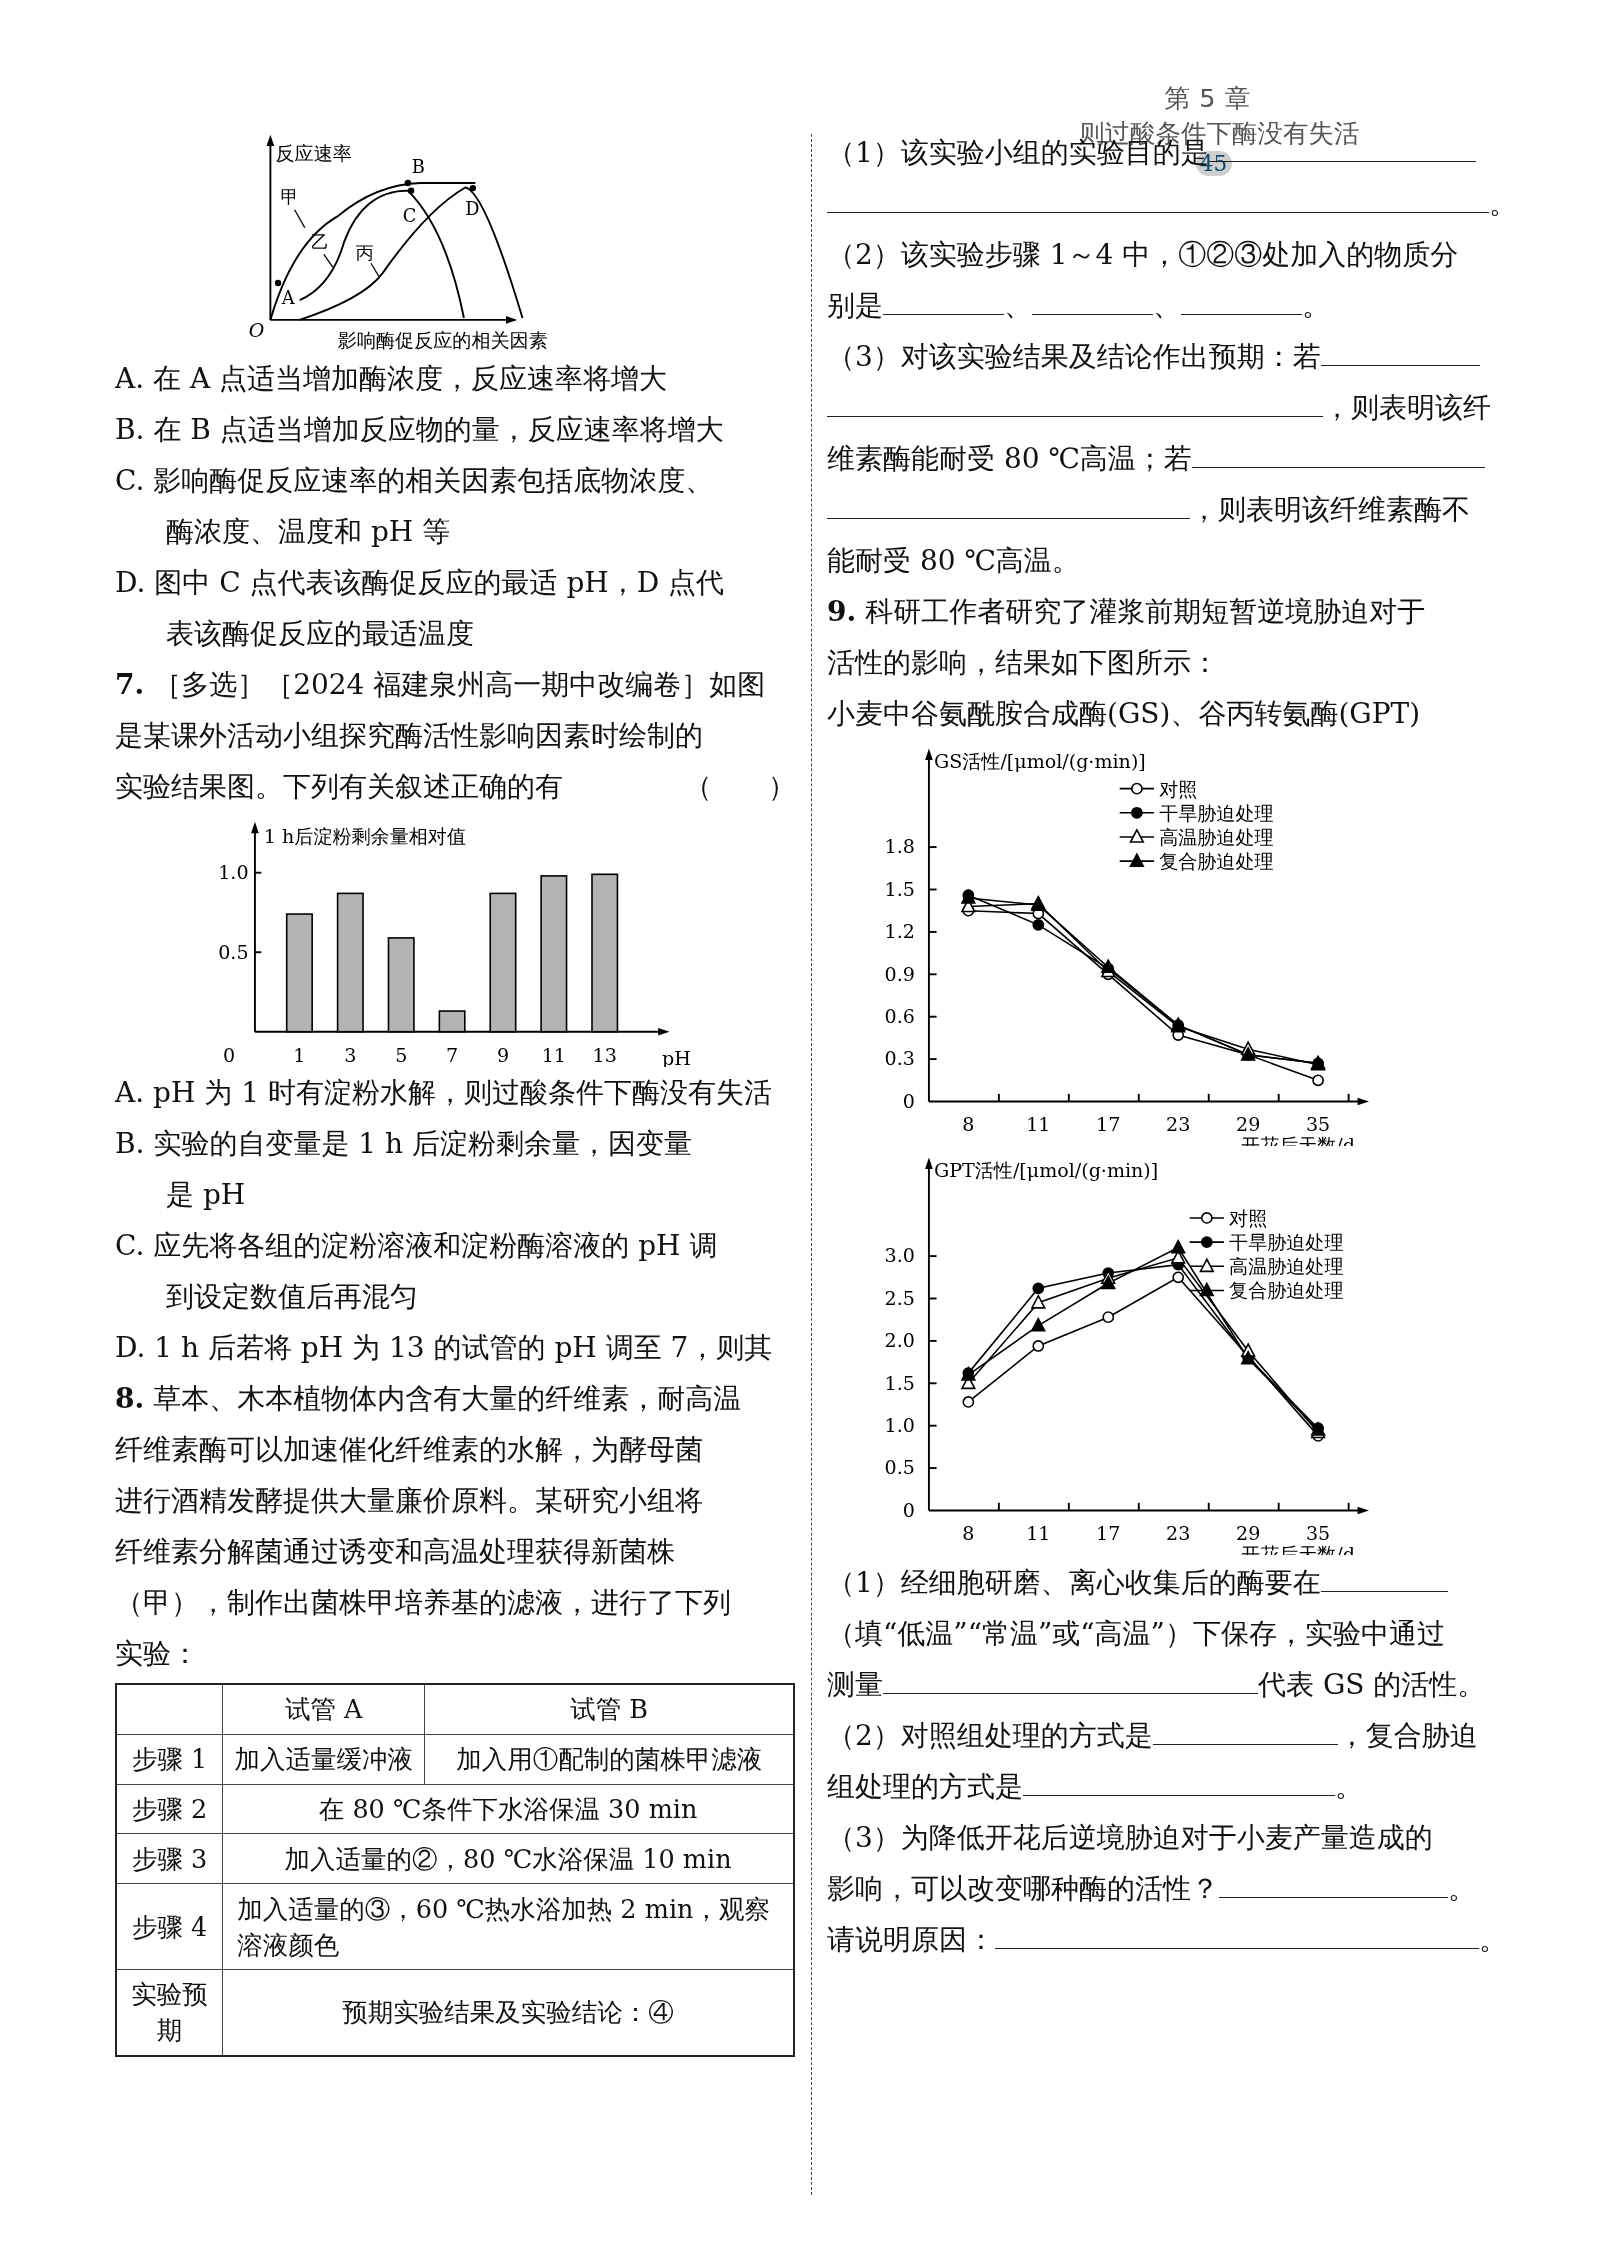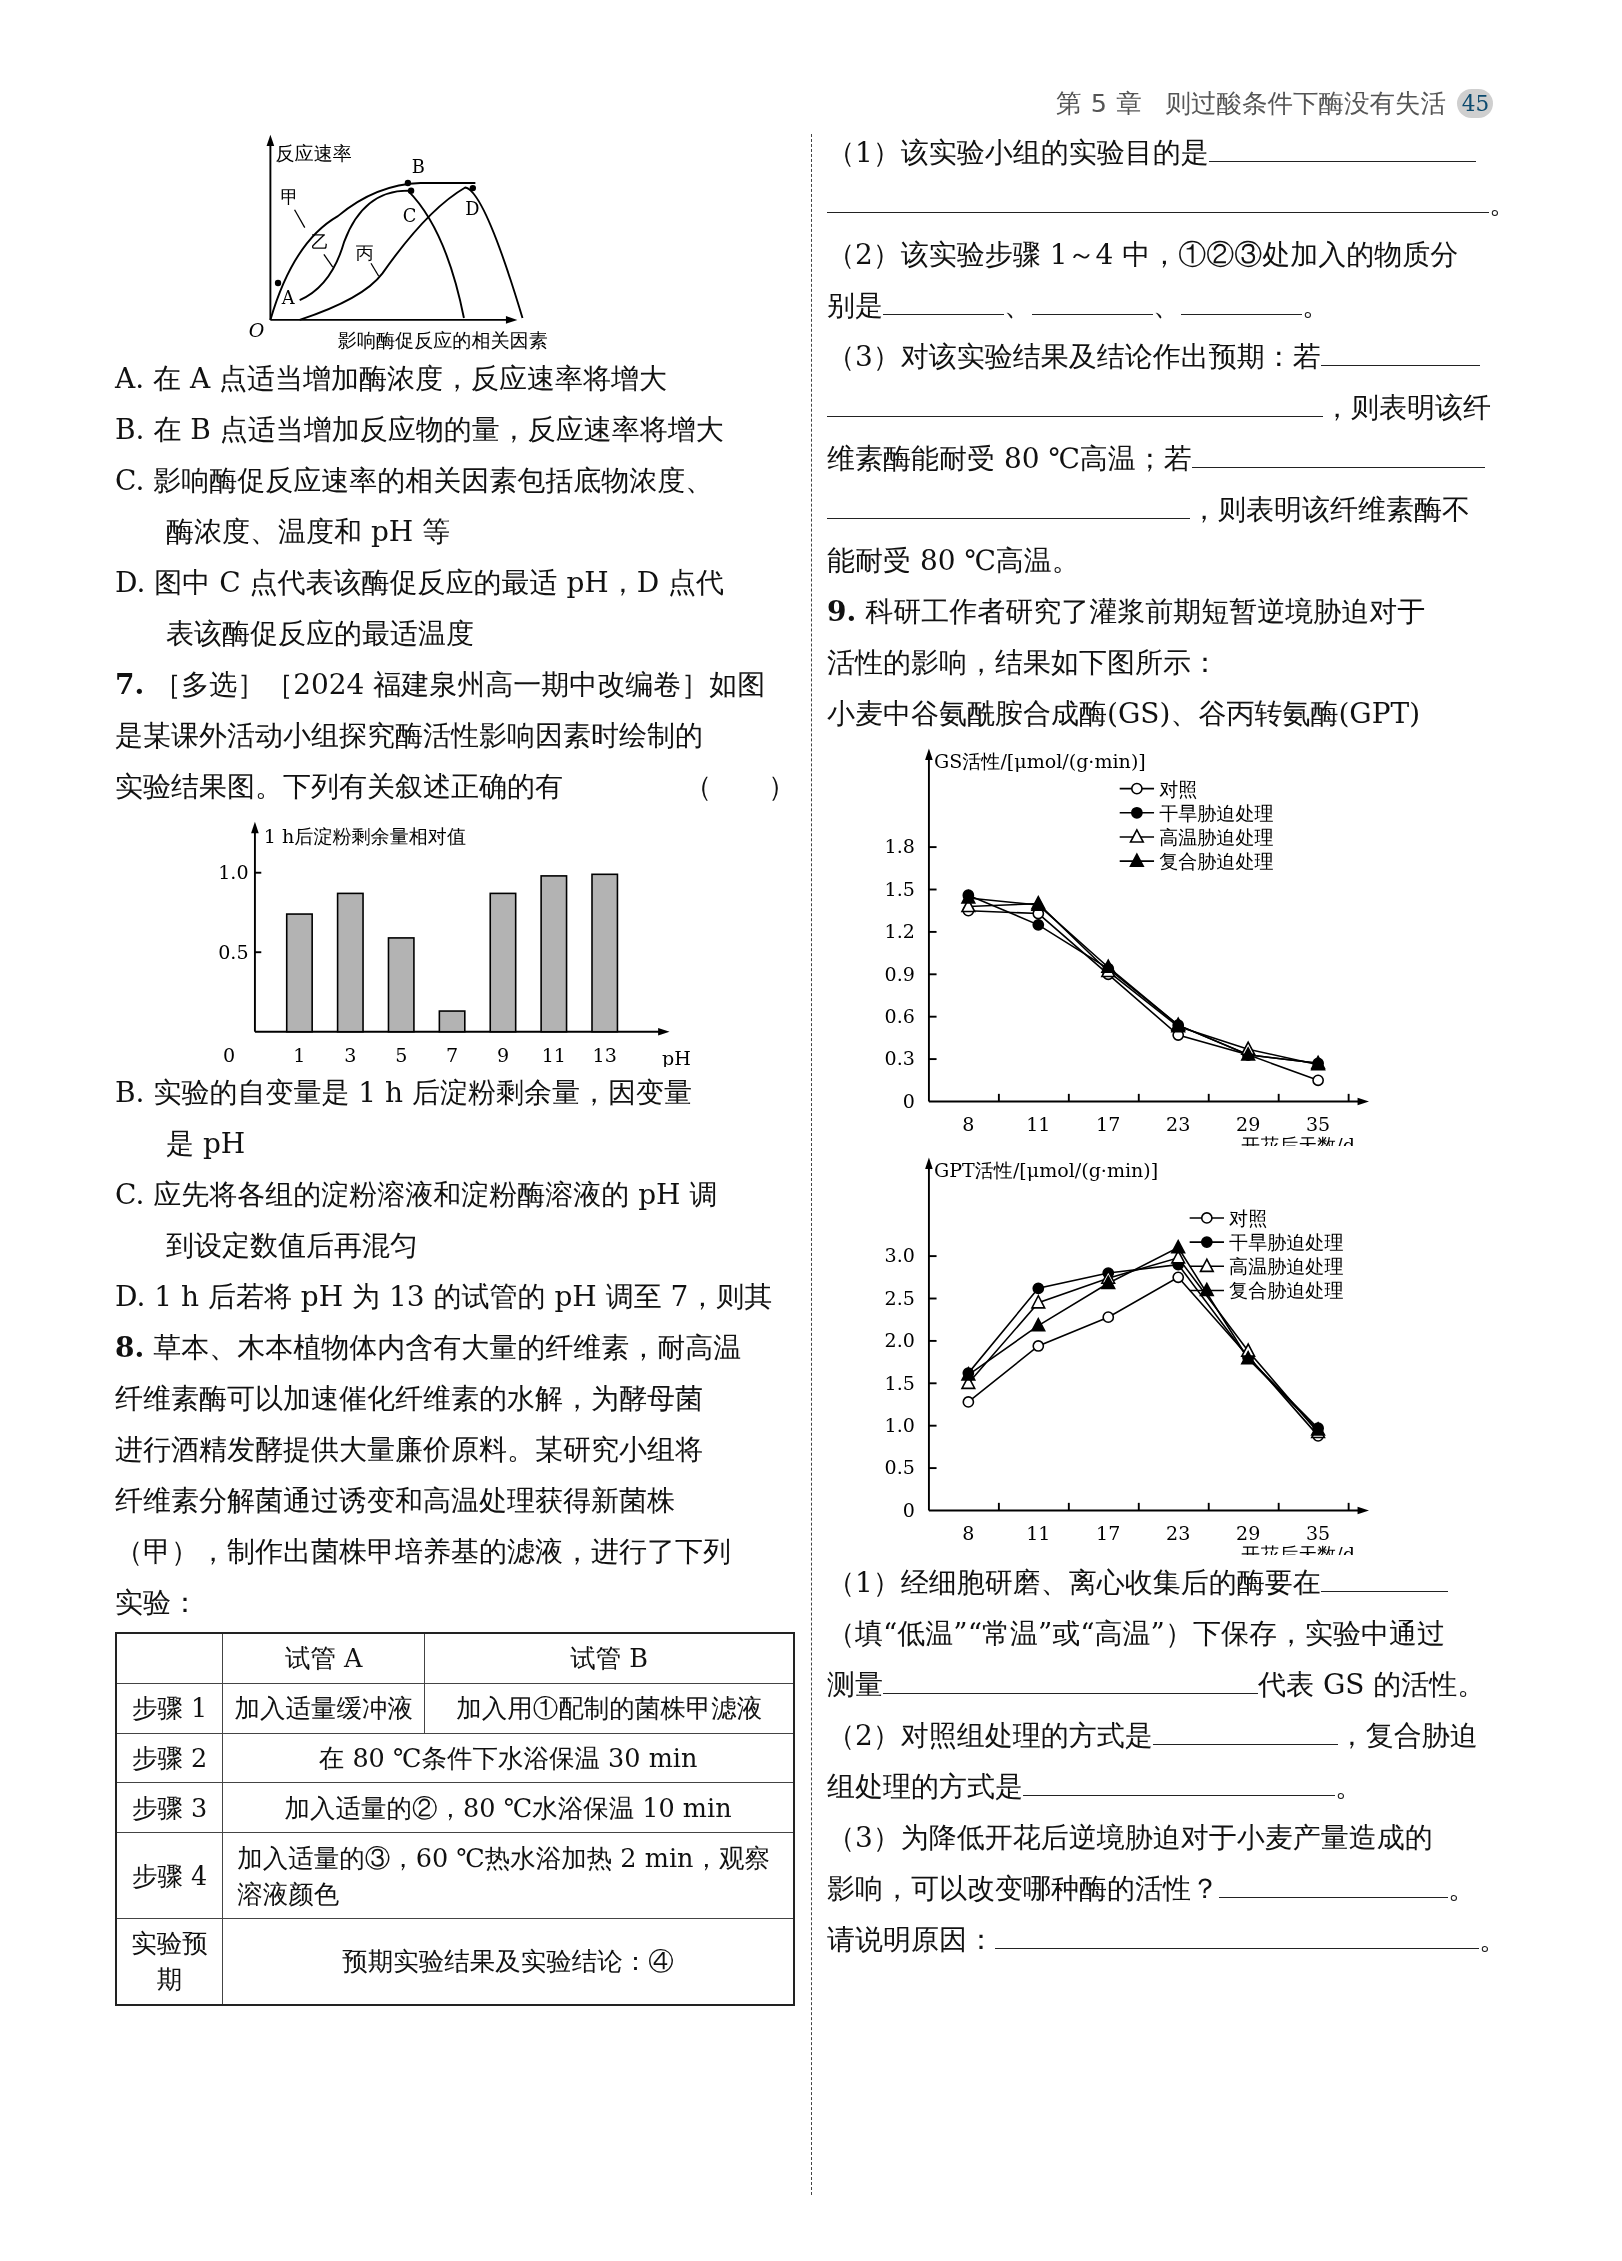--- a/index.html
+++ b/index.html
@@ -1,21 +1,21 @@
 <!DOCTYPE html>
 <html style="font-size:10.2px"><head>
 <meta charset="utf-8">
 <style>
   html, body { margin: 0; padding: 0; background: #ffffff; }
   body {
     width: 1622px; height: 2261px; position: relative; overflow: hidden;
     font-family: "DejaVu Serif", "Liberation Serif", serif;
     color: #111;
   }
-  .header { position: absolute; top: 81px; left: 1056px; height: 45px; display: flex; align-items: center; }
+  .header { position: absolute; top: 81px; left: 1056px; height: 45px; display: flex; align-items: center; flex-direction: column; }
   .header-chapter { font-family: "DejaVu Sans", "Liberation Sans", sans-serif; font-size: 25.5px; color: #555; letter-spacing: 0.6px; }
   .header-title { font-family: "DejaVu Sans", "Liberation Sans", sans-serif; font-size: 25.5px; color: #555; margin-left: 23px; }
   .page-badge { margin-left: 11.5px; background: #cfcfcf; border-radius: 16.5px; width: 36px; height: 29px; display:flex; align-items:center; justify-content:center; font-size: 21.6px; color: #0c4a6e; }
 
   .col-left { position: absolute; left: 115px; top: 127px; width: 681px; }
   .col-right { position: absolute; left: 827px; top: 127px; width: 681px; }
   .divider { position: absolute; left: 811px; top: 134px; height: 2061px; border-left: 1.9px dashed #444; }
 
   .line { font-size: 28px; line-height: 51px; white-space: nowrap; }
   .indent { padding-left: 51px; }
@@ -110,20 +110,21 @@
         <text x="610" y="393" font-size="30" text-anchor="middle">9</text>
         <rect x="670" y="100" width="40" height="245" fill="#b3b3b3" stroke="#000" stroke-width="2.5"></rect>
         <text x="690" y="393" font-size="30" text-anchor="middle">11</text>
         <rect x="750" y="97.5" width="40" height="247.5" fill="#b3b3b3" stroke="#000" stroke-width="2.5"></rect>
         <text x="770" y="393" font-size="30" text-anchor="middle">13</text>
         <text x="860" y="397" font-size="30">pH</text>
       </svg>
   </div>
 
   <div>
+    <div class="line"><span>A.</span> <span>pH 为 1 时有淀粉水解，则过酸条件下酶没有失活</span></div>
     <div class="line"><span>B.</span> <span>实验的自变量是 1 h 后淀粉剩余量，因变量</span></div>
     <div class="line indent">是 pH</div>
     <div class="line"><span>C.</span> <span>应先将各组的淀粉溶液和淀粉酶溶液的 pH 调</span></div>
     <div class="line indent">到设定数值后再混匀</div>
     <div class="line"><span>D.</span> <span>1 h 后若将 pH 为 13 的试管的 pH 调至 7，则其</span></div>
   </div>
 
   <div>
     <div class="line"><span class="qnum">8.</span> <span>草本、木本植物体内含有大量的纤维素，耐高温</span></div>
     <div class="line">纤维素酶可以加速催化纤维素的水解，为酵母菌</div>

